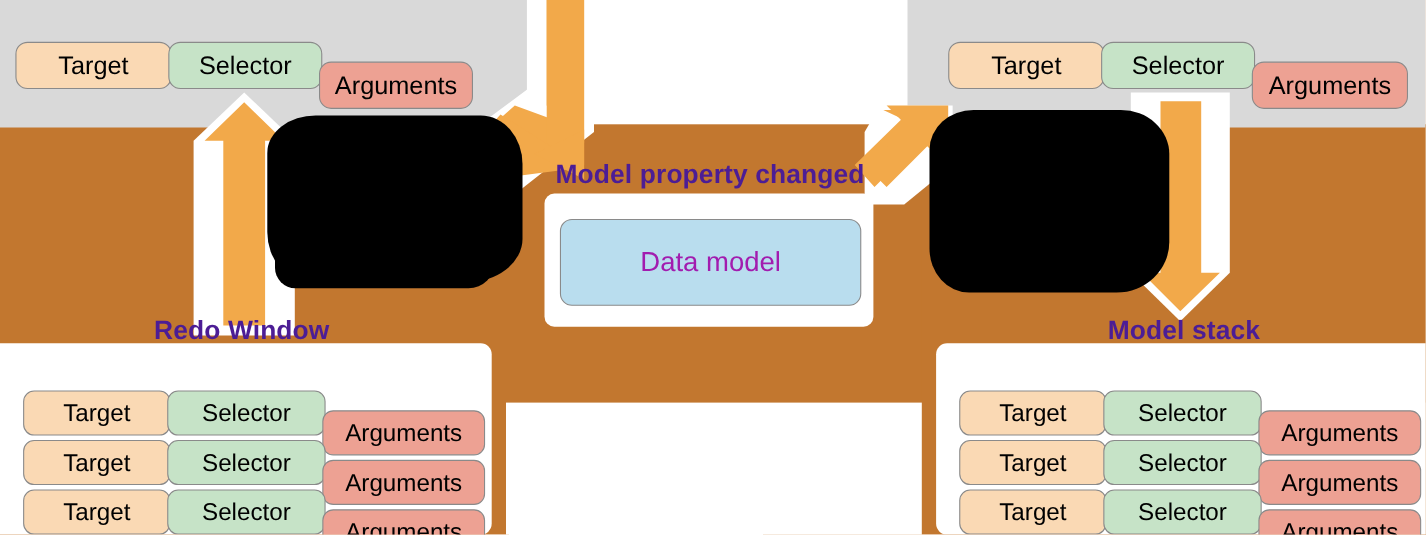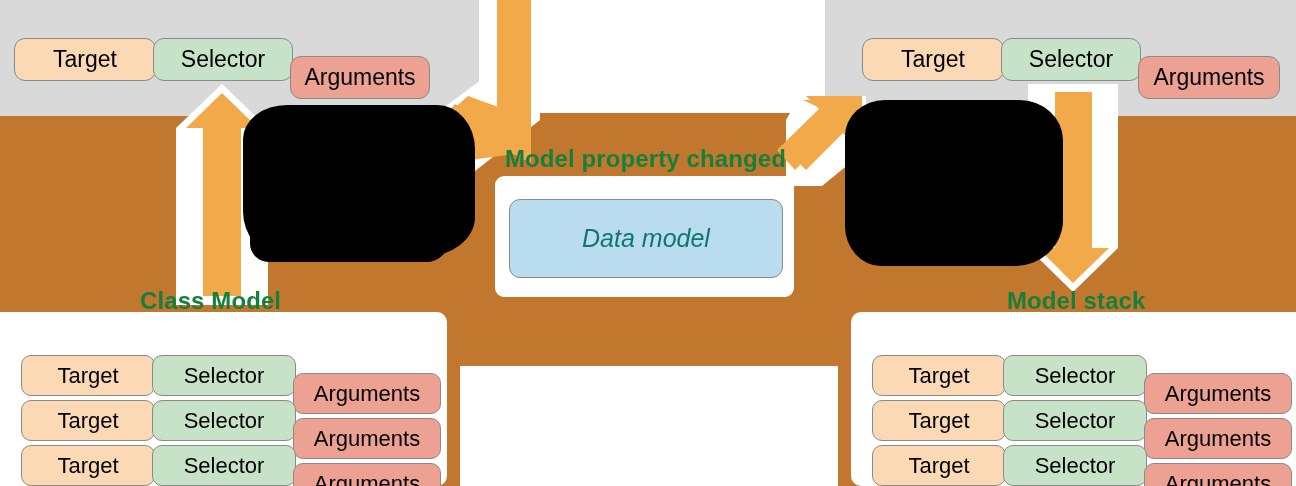--- a/index.html
+++ b/index.html
@@ -40,40 +40,40 @@
   .chip.arguments{background:#eda193;width:140px;margin-top:36px;}
 
   .chip.sm{height:41px;font-size:22px;border-radius:10px;}
   .chip.sm.target{width:134px;}
   .chip.sm.selector{width:144px;}
   .chip.sm.arguments{width:148px;}
 
   
   .wlabel{
     position:absolute;
-    color:#15803d;
+    color:#4c1d95;
     font-weight:bold;
     font-size:24px;
     white-space:nowrap;
     letter-spacing:.1px;
   }
 
   
   .data-model-card{
     position:absolute;
     background:#ffffff;
     border-radius:9px;
   }
   .data-model-box{
     position:absolute;
     background:#b9ddee;
     border:1.6px solid #8a8a8a;
     border-radius:11px;
     display:flex;align-items:center;justify-content:center;
-    font-size:25px;color:#0f766e;font-style:italic;
+    font-size:25px;color:#a21caf;
   }
 
   
   #arrows{position:absolute;left:0;top:0;width:1296px;height:486px;}
 
   
   .redact{position:absolute;background:#000;}
 </style>
 </head>
 <body>
@@ -131,21 +131,21 @@
     <div class="chip target">Target</div>
     <div class="chip selector" style="margin-left:-3px;">Selector</div>
     <div class="chip arguments" style="margin-left:-3px;width:142px;">Arguments</div>
   </div>
 
   <div class="wlabel" style="left:505px;top:145px;">Model property changed</div>
 
   <div class="data-model-card" style="left:495px;top:176px;width:299px;height:121px;"></div>
   <div class="data-model-box" style="left:509px;top:199px;width:272px;height:77px;">Data model</div>
 
-  <div class="wlabel" style="left:140px;top:287px;">Class Model</div>
+  <div class="wlabel" style="left:140px;top:287px;">Redo Window</div>
 
   <div class="white-card" style="left:-14px;top:312px;width:461px;height:174px;border-radius:10px;"></div>
 
   <div class="chip-row" style="left:21px;top:337px;">
     <div class="chip sm target">Target</div>
     <div class="chip sm selector" style="margin-left:-3px;">Selector</div>
     <div class="chip sm arguments" style="margin-left:-3px;">Arguments</div>
   </div>
   <div class="chip-row" style="left:21px;top:382px;">
     <div class="chip sm target">Target</div>

